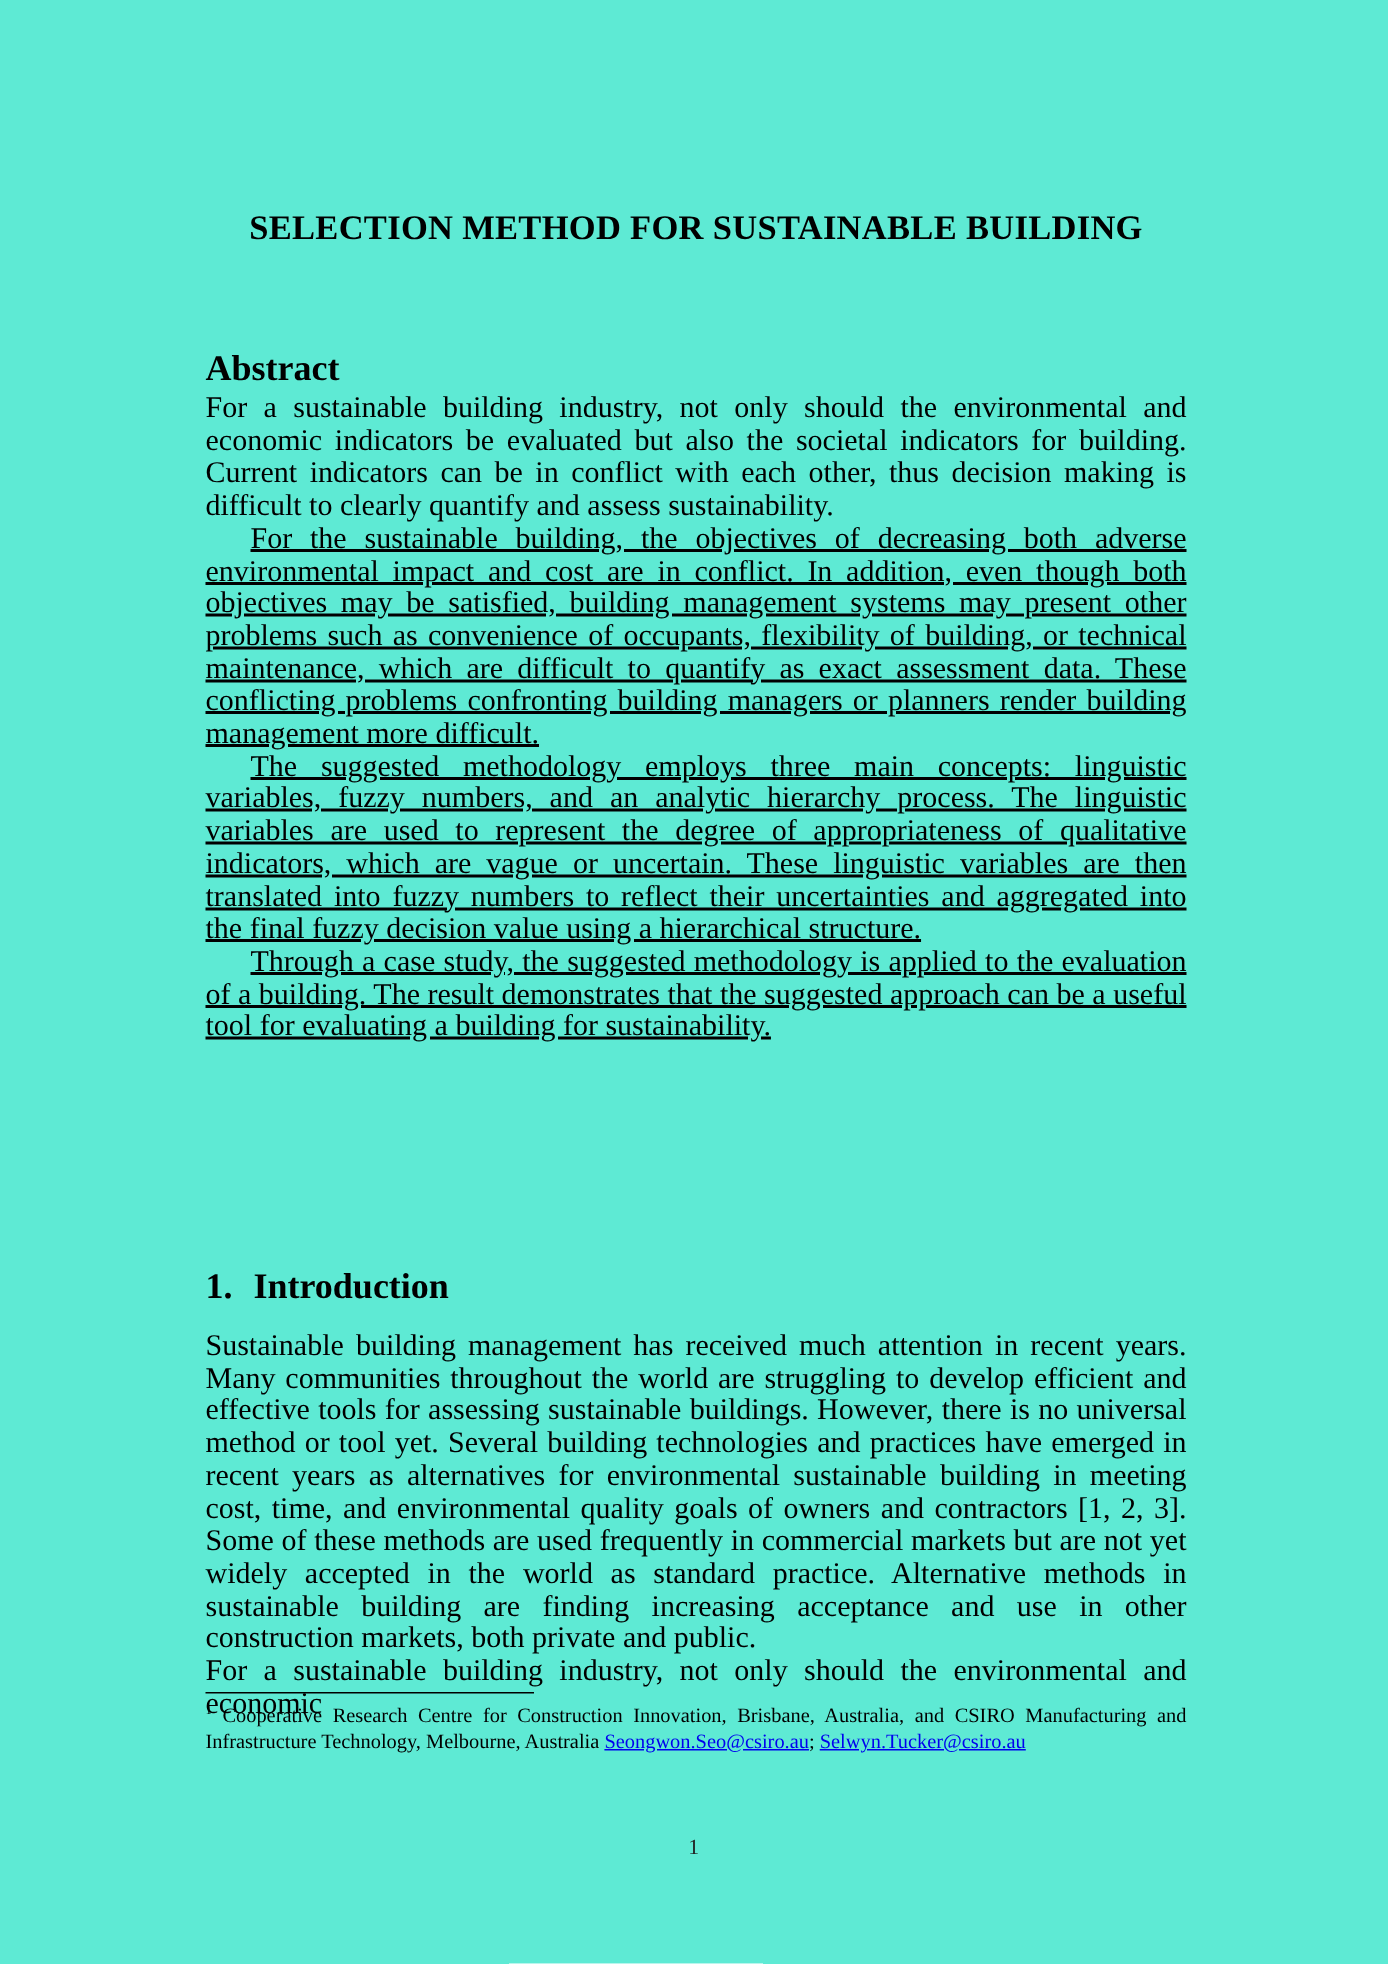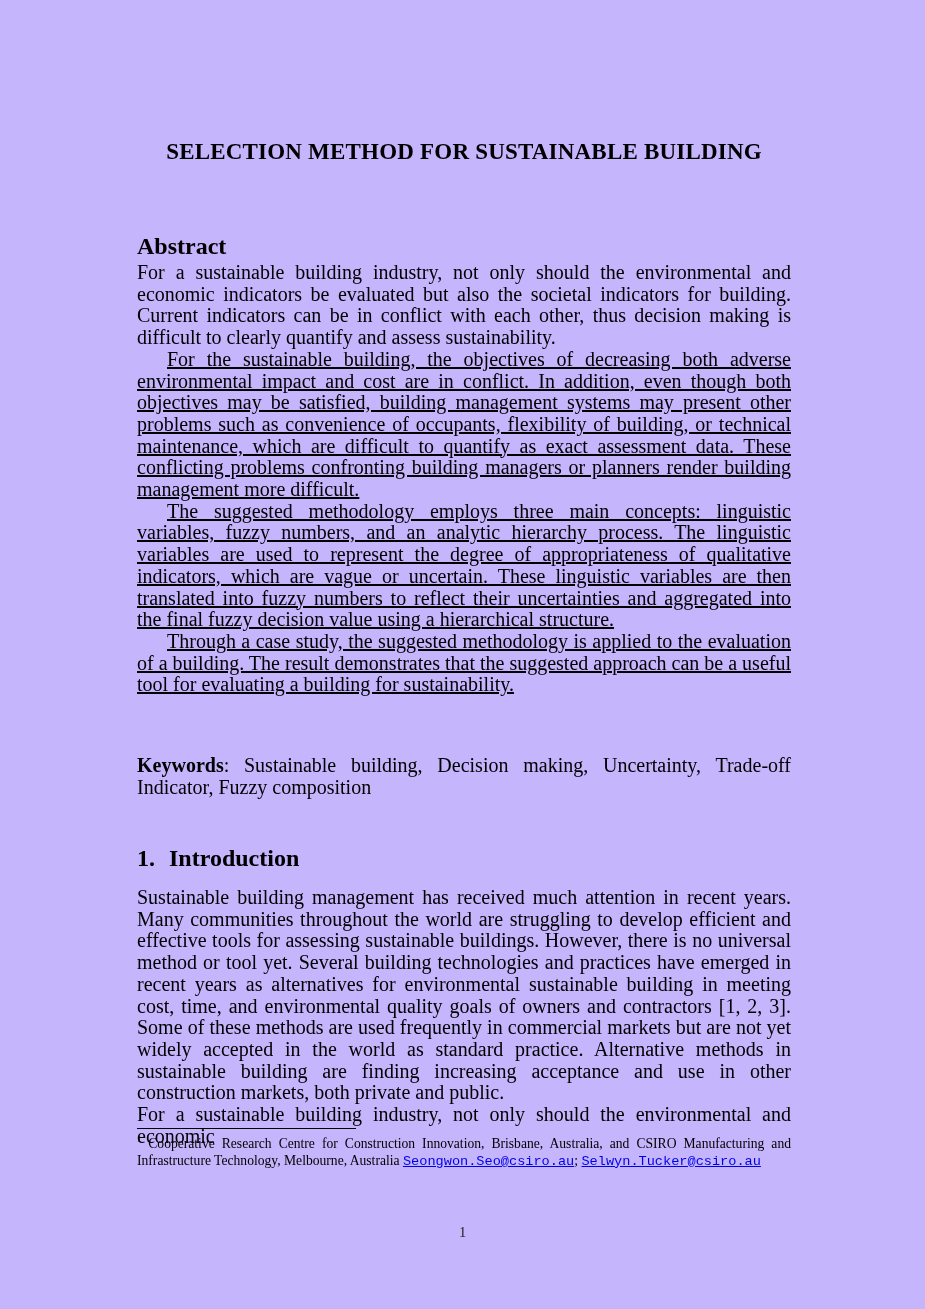--- a/index.html
+++ b/index.html
@@ -1,21 +1,21 @@
 <!DOCTYPE html>
 <html><head>
 <meta charset="utf-8">
 <style>
   * { box-sizing: border-box; }
   html, body { margin: 0; padding: 0; background: #ffffff; }
   .page {
     position: relative;
     width: 925px;
     height: 1309px;
-    background: #c4b5fd;
+    background: #5eead4;
     color: #000000;
     font-family: "Liberation Serif", serif;
     overflow: hidden;
   }
   .doc-header {
     position: absolute;
     top: 138px;
     left: 137px;
     width: 654px;
     text-align: center;
@@ -87,21 +87,20 @@
   .footnote {
     margin: 0;
     font-size: 13.6px;
     line-height: 16.8px;
     text-align: justify;
   }
   .email-link {
     color: #0000EE;
     text-decoration: underline;
     cursor: pointer;
-    font-family: Liberation Mono, monospace;
   }
   .page-number {
     position: absolute;
     top: 1224px;
     left: 0;
     width: 925px;
     text-align: center;
     font-size: 14.5px;
     color: #222222;
   }
@@ -116,23 +115,20 @@
   </div>
 
   <div class="abstract-block">
     <h2 class="section-heading">Abstract</h2>
     <p class="body-text">For a sustainable building industry, not only should the environmental and economic indicators be evaluated but also the societal indicators for building.  Current indicators can be in conflict with each other, thus decision making is difficult to clearly quantify and assess sustainability.</p>
     <p class="body-text indent">For the sustainable building, the objectives of decreasing both adverse environmental impact and cost are in conflict.  In addition, even though both objectives may be satisfied, building management systems may present other problems such as convenience of occupants, flexibility of building, or technical maintenance, which are difficult to quantify as exact assessment data.  These conflicting problems confronting building managers or planners render building management more difficult.</p>
     <p class="body-text indent">The suggested methodology employs three main concepts: linguistic variables, fuzzy numbers, and an analytic hierarchy process.  The linguistic variables are used to represent the degree of appropriateness of qualitative indicators, which are vague or uncertain.  These linguistic variables are then translated into fuzzy numbers to reflect their uncertainties and aggregated into the final fuzzy decision value using a hierarchical structure.</p>
     <p class="body-text indent">Through a case study, the suggested methodology is applied to the evaluation of a building.  The result demonstrates that the suggested approach can be a useful tool for evaluating a building for sustainability.</p>
   </div>
 
-  <div class="keywords-block">
-    <p class="body-text"><span class="keywords-label">Keywords</span><span>: Sustainable building, Decision making, Uncertainty, Trade-off Indicator, Fuzzy composition</span></p>
-  </div>
 
   <div class="intro-block">
     <h2 class="section-heading"><span class="heading-number">1.</span><span>Introduction</span></h2>
     <p class="body-text">Sustainable building management has received much attention in recent years.  Many communities throughout the world are struggling to develop efficient and effective tools for assessing sustainable buildings.  However, there is no universal method or tool yet.  Several building technologies and practices have emerged in recent years as alternatives for environmental sustainable building in meeting cost, time, and environmental quality goals of owners and contractors [1, 2, 3].  Some of these methods are used frequently in commercial markets but are not yet widely accepted in the world as standard practice.  Alternative methods in sustainable building are finding increasing acceptance and use in other construction markets, both private and public.</p>
     <p class="body-text force-justify">For a sustainable building industry, not only should the environmental and economic</p>
   </div>
 
   <div class="footnote-area">
     <div class="footnote-rule"></div>
     <p class="footnote"><sup>1</sup> <span>Cooperative Research Centre for Construction Innovation, Brisbane, Australia, and CSIRO Manufacturing and Infrastructure Technology, Melbourne, Australia </span><a class="email-link">Seongwon.Seo@csiro.au</a><span>; </span><a class="email-link">Selwyn.Tucker@csiro.au</a></p>

